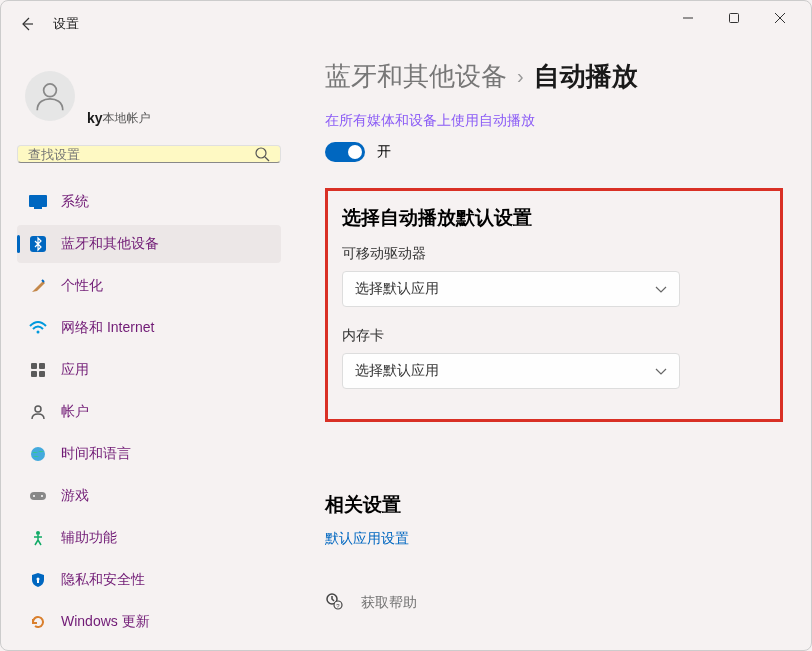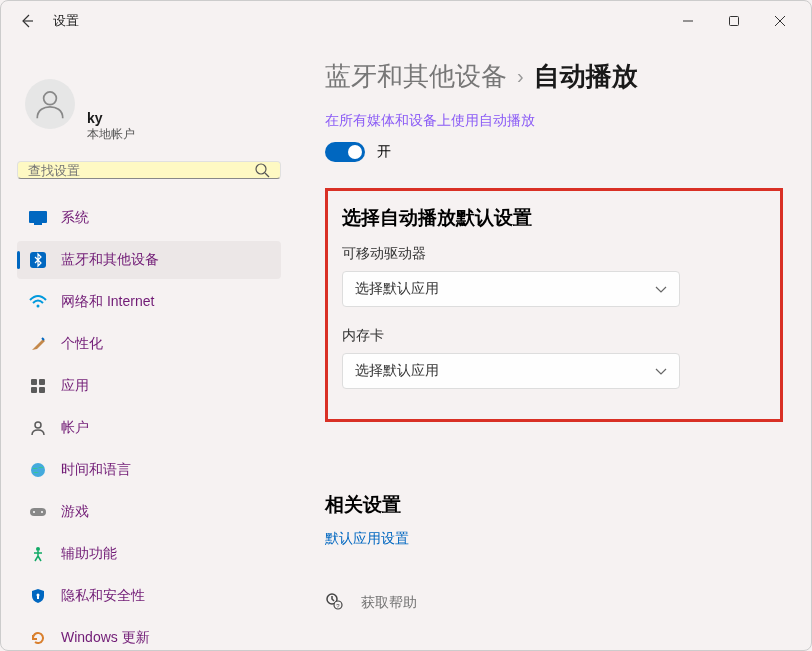--- a/index.html
+++ b/index.html
@@ -1,28 +1,28 @@
 <!DOCTYPE html>
 <html><head>
   <meta charset="utf-8">
   <style>
     * { margin: 0; padding: 0; box-sizing: border-box; font-family: "Segoe UI", "Microsoft YaHei", sans-serif; }
     body { background: #f6f2f2; width: 812px; height: 651px; overflow: hidden; }
     .window { width: 100%; height: 100%; display: flex; flex-direction: column; border: 1px solid #ccc; border-radius: 8px; }
-    .titlebar { height: 40px; display: flex; align-items: center; padding: 0 8px; }
+    .titlebar { height: 40px; display: flex; align-items: flex-end; padding: 7px 8px; }
     .titlebar-left { display: flex; align-items: center; gap: 16px; padding-left: 8px; }
     .back-btn { width: 20px; height: 20px; display: flex; align-items: center; justify-content: center; cursor: pointer; }
     .titlebar-title { font-size: 13px; color: #1a1a1a; }
     .window-controls { margin-left: auto; display: flex; gap: 0; }
     .win-ctrl { width: 46px; height: 32px; display: flex; align-items: center; justify-content: center; cursor: pointer; }
     .content { display: flex; flex: 1; overflow: hidden; }
     .sidebar { width: 296px; padding: 12px 16px; display: flex; flex-direction: column; gap: 0px; }
     .user-block { display: flex; align-items: center; gap: 12px; padding: 12px 8px 18px 8px; }
     .avatar { width: 50px; height: 50px; border-radius: 50%; background: #e6e6e6; display: flex; align-items: center; justify-content: center; }
-    .user-info { display: flex; flex-direction: column; margin-top: 45px; }
+    .user-info { display: flex; flex-direction: row; margin-top: 45px; }
     .user-name { font-size: 14px; font-weight: 600; color: #1a1a1a; }
     .user-sub { font-size: 12px; color: #555; }
     .search-box { display: flex; align-items: center; background: #fef9c3; border: 1px solid #e0e0e0; border-bottom: 1px solid #888; border-radius: 4px; height: 34px; padding: 0 10px; margin-bottom: 20px; }
     .search-input { flex: 1; border: none; outline: none; background: transparent; font-size: 13px; color: #666; }
     .search-icn { width: 16px; height: 16px; color: #555; }
     .nav-list { display: flex; flex-direction: column; gap: 4px; }
     .nav-item { display: flex; align-items: center; gap: 14px; height: 38px; padding: 0 12px; border-radius: 4px; cursor: pointer; position: relative; }
     .nav-item.active { background: #ece7e7; }
     .nav-item.active::before { content: ""; position: absolute; left: 0; top: 10px; bottom: 10px; width: 3px; background: #0067c0; border-radius: 2px; }
     .nav-icon { width: 18px; height: 18px; display: flex; align-items: center; justify-content: center; }
@@ -121,36 +121,36 @@
           <span class="nav-icon">
               <svg width="16" height="16" viewBox="0 0 16 16">
                 <rect x="0" y="0" width="16" height="16" rx="3" fill="#0067c0"></rect>
                 <path d="M5 5 L11 11 L8 14 V2 L11 5 L5 11" stroke="white" stroke-width="1.2" fill="none"></path>
               </svg>
             </span>
           <span class="nav-label">蓝牙和其他设备</span>
         </div>
         <div class="nav-item">
           <span class="nav-icon">
+              <svg width="16" height="16" viewBox="0 0 16 16">
+                <path d="M2 14 L5 11 L13 3 L15 5 L7 13 L2 14" fill="#c4884a"></path>
+                <path d="M12 2 L14 4" stroke="#0067c0" stroke-width="2"></path>
+              </svg>
+            </span>
+          <span class="nav-label">个性化</span>
+        </div>
+        <div class="nav-item">
+          <span class="nav-icon">
               <svg width="18" height="14" viewBox="0 0 18 14">
                 <path d="M1 5 Q9 -3 17 5" stroke="#0099dd" stroke-width="2" fill="none"></path>
                 <path d="M4 8 Q9 3 14 8" stroke="#0099dd" stroke-width="2" fill="none"></path>
                 <circle cx="9" cy="11" r="1.5" fill="#0099dd"></circle>
               </svg>
             </span>
           <span class="nav-label">网络和 Internet</span>
-        </div>
-        <div class="nav-item">
-          <span class="nav-icon">
-              <svg width="16" height="16" viewBox="0 0 16 16">
-                <path d="M2 14 L5 11 L13 3 L15 5 L7 13 L2 14" fill="#c4884a"></path>
-                <path d="M12 2 L14 4" stroke="#0067c0" stroke-width="2"></path>
-              </svg>
-            </span>
-          <span class="nav-label">个性化</span>
         </div>
         <div class="nav-item">
           <span class="nav-icon">
               <svg width="16" height="16" viewBox="0 0 16 16">
                 <rect x="1" y="1" width="6" height="6" rx="1" fill="#5b5b5b"></rect>
                 <rect x="9" y="1" width="6" height="6" rx="1" fill="#5b5b5b"></rect>
                 <rect x="1" y="9" width="6" height="6" rx="1" fill="#5b5b5b"></rect>
                 <rect x="9" y="9" width="6" height="6" rx="1" fill="#5b5b5b"></rect>
               </svg>
             </span>

